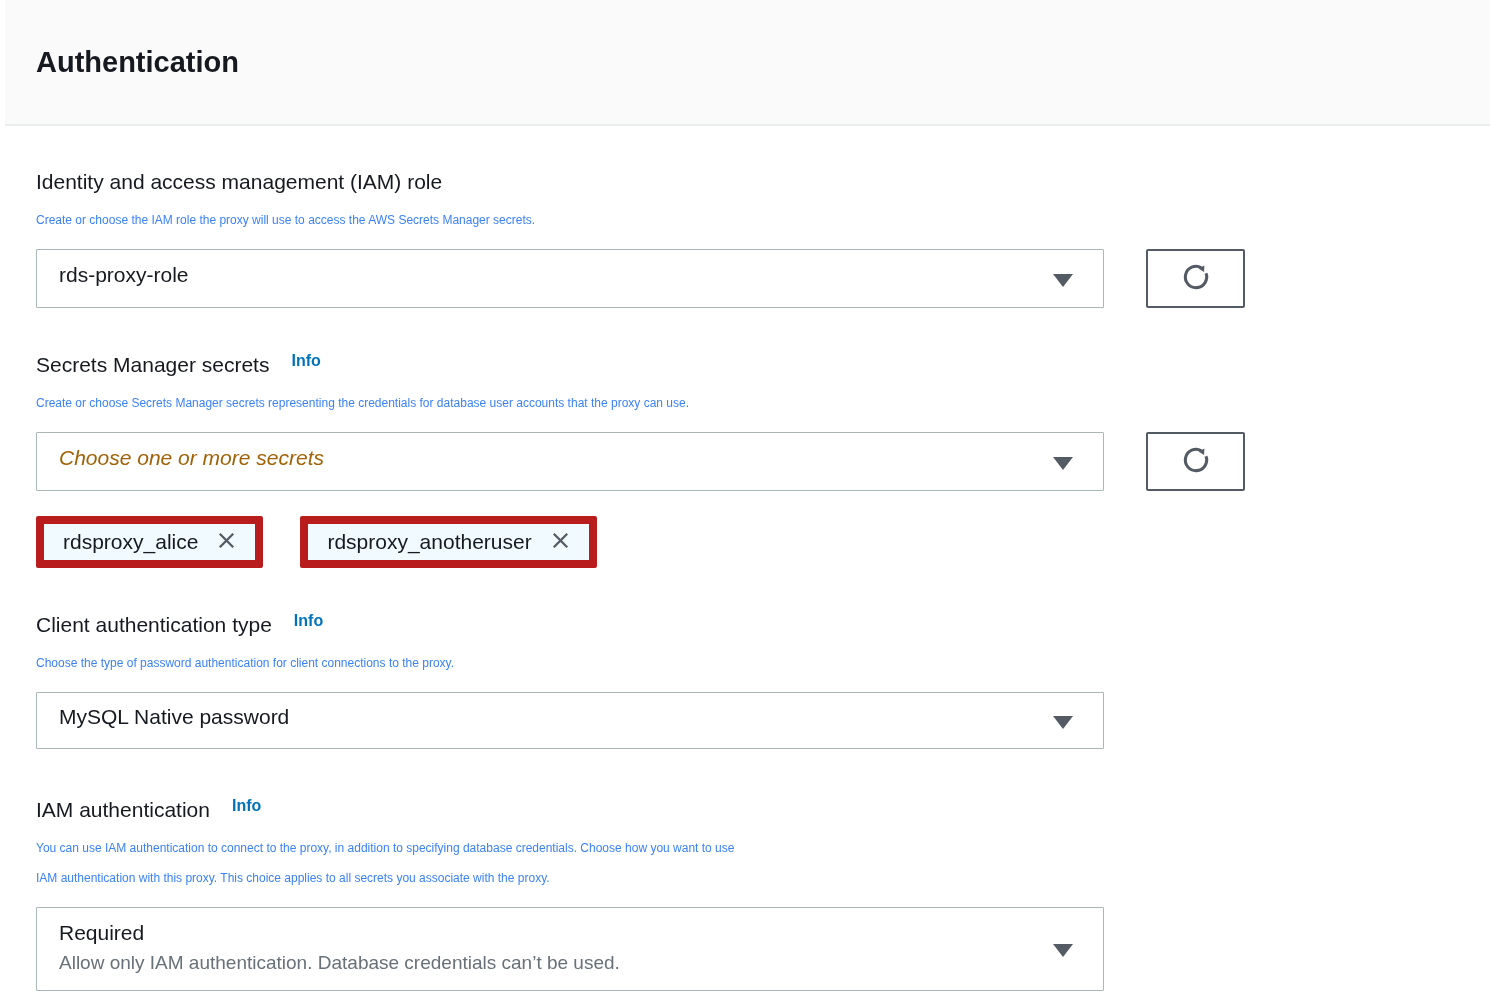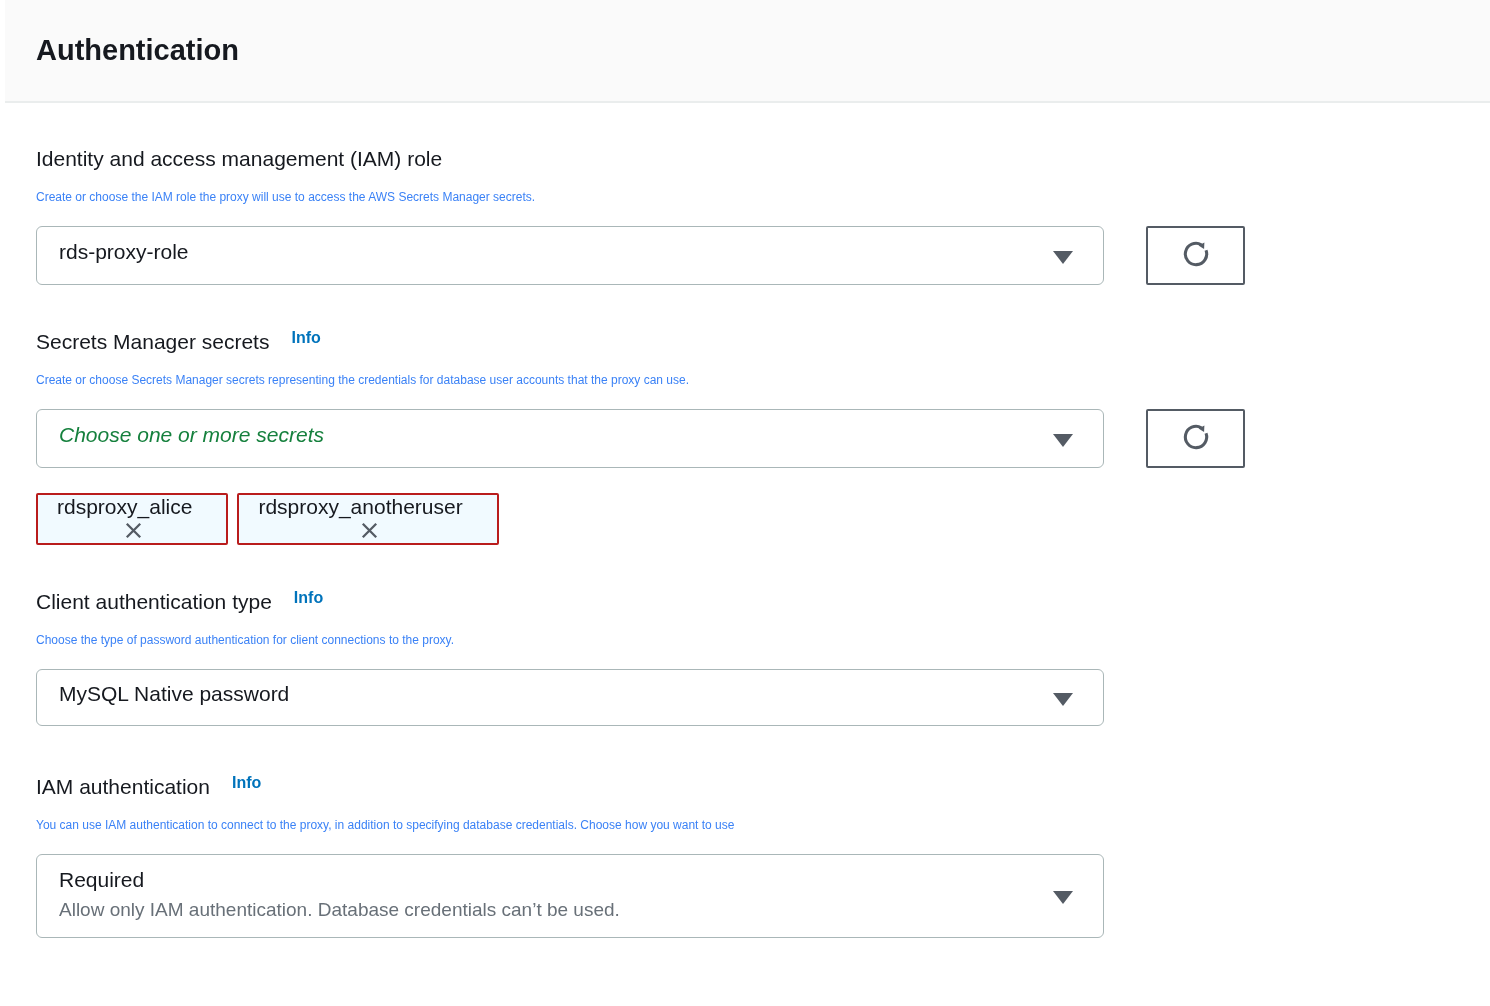--- a/index.html
+++ b/index.html
@@ -6,21 +6,21 @@
   html, body { margin: 0; padding: 0; background: #ffffff; }
   body {
     font-family: "Liberation Sans", sans-serif;
     color: #16191f;
     width: 1490px;
   }
   .page { width: 1490px; min-height: 1006px; background: #ffffff; }
 
   
   .panel-header {
-    height: 103px;
+    height: 126px;
     background: #fafafa;
     border-bottom: 2px solid #eaeded;
     display: flex;
     align-items: center;
     padding-left: 31px;
     margin-left: 5px;
   }
   .panel-title {
     font-size: 29px;
     font-weight: 700;
@@ -53,28 +53,28 @@
   }
 
   .control-row { display: flex; align-items: stretch; }
 
   .select-box {
     position: relative;
     width: 1068px;
     min-height: 57px;
     background: #ffffff;
     border: 1px solid #aab7b8;
-    border-radius: 6px;
+    border-radius: 1px;
     display: flex;
     align-items: center;
     padding: 0 70px 8px 22px;
     cursor: pointer;
   }
   .select-value { font-size: 21px; color: #16191f; }
-  .select-placeholder { font-size: 21px; font-style: italic; color: #15803d; }
+  .select-placeholder { font-size: 21px; font-style: italic; color: #a16207; }
   .caret {
     position: absolute;
     right: 30px;
     top: 50%;
     margin-top: -5px;
     width: 0; height: 0;
     border-left: 10px solid transparent;
     border-right: 10px solid transparent;
     border-top: 13px solid #545b64;
   }
@@ -103,26 +103,25 @@
     padding: 0;
     color: #545b64;
   }
 
   
   .token-row { display: flex; margin-top: 25px; }
   .token {
     display: inline-flex;
     align-items: center;
     height: 52px;
-    border: 2px solid #b91c1c;
+    border: 8px solid #b91c1c;
     background: #f1faff;
     border-radius: 2px;
     padding: 0 17px 0 19px;
-    margin-right: 9px;
-    flex-direction: column;
+    margin-right: 37px;
   }
   .token-label { font-size: 21px; color: #16191f; margin-right: 17px; }
   .token-close {
     background: none; border: none; padding: 0; margin: 0;
     display: flex; align-items: center; cursor: pointer; color: #545b64;
   }
 
   .link-row { margin-top: 14px; display: flex; align-items: center; }
   .ext-link {
     font-size: 21px;
@@ -226,20 +225,21 @@
       </div>
     </section>
 
     <section class="field">
       <div class="label-row">
         <span class="field-label">IAM authentication</span>
         <a class="info-link">Info</a>
       </div>
       <div class="field-desc">
         <span style="display:block">You can use IAM authentication to connect to the proxy, in addition to specifying database credentials. Choose how you want to use</span>
+        <span style="display:block">IAM authentication with this proxy. This choice applies to all secrets you associate with the proxy.</span>
       </div>
       <div class="control-row">
         <div class="select-box two-line">
           <span class="select-value">Required</span>
           <span class="select-sub">Allow only IAM authentication. Database credentials can’t be used.</span>
           <span class="caret"></span>
         </div>
       </div>
     </section>
 

